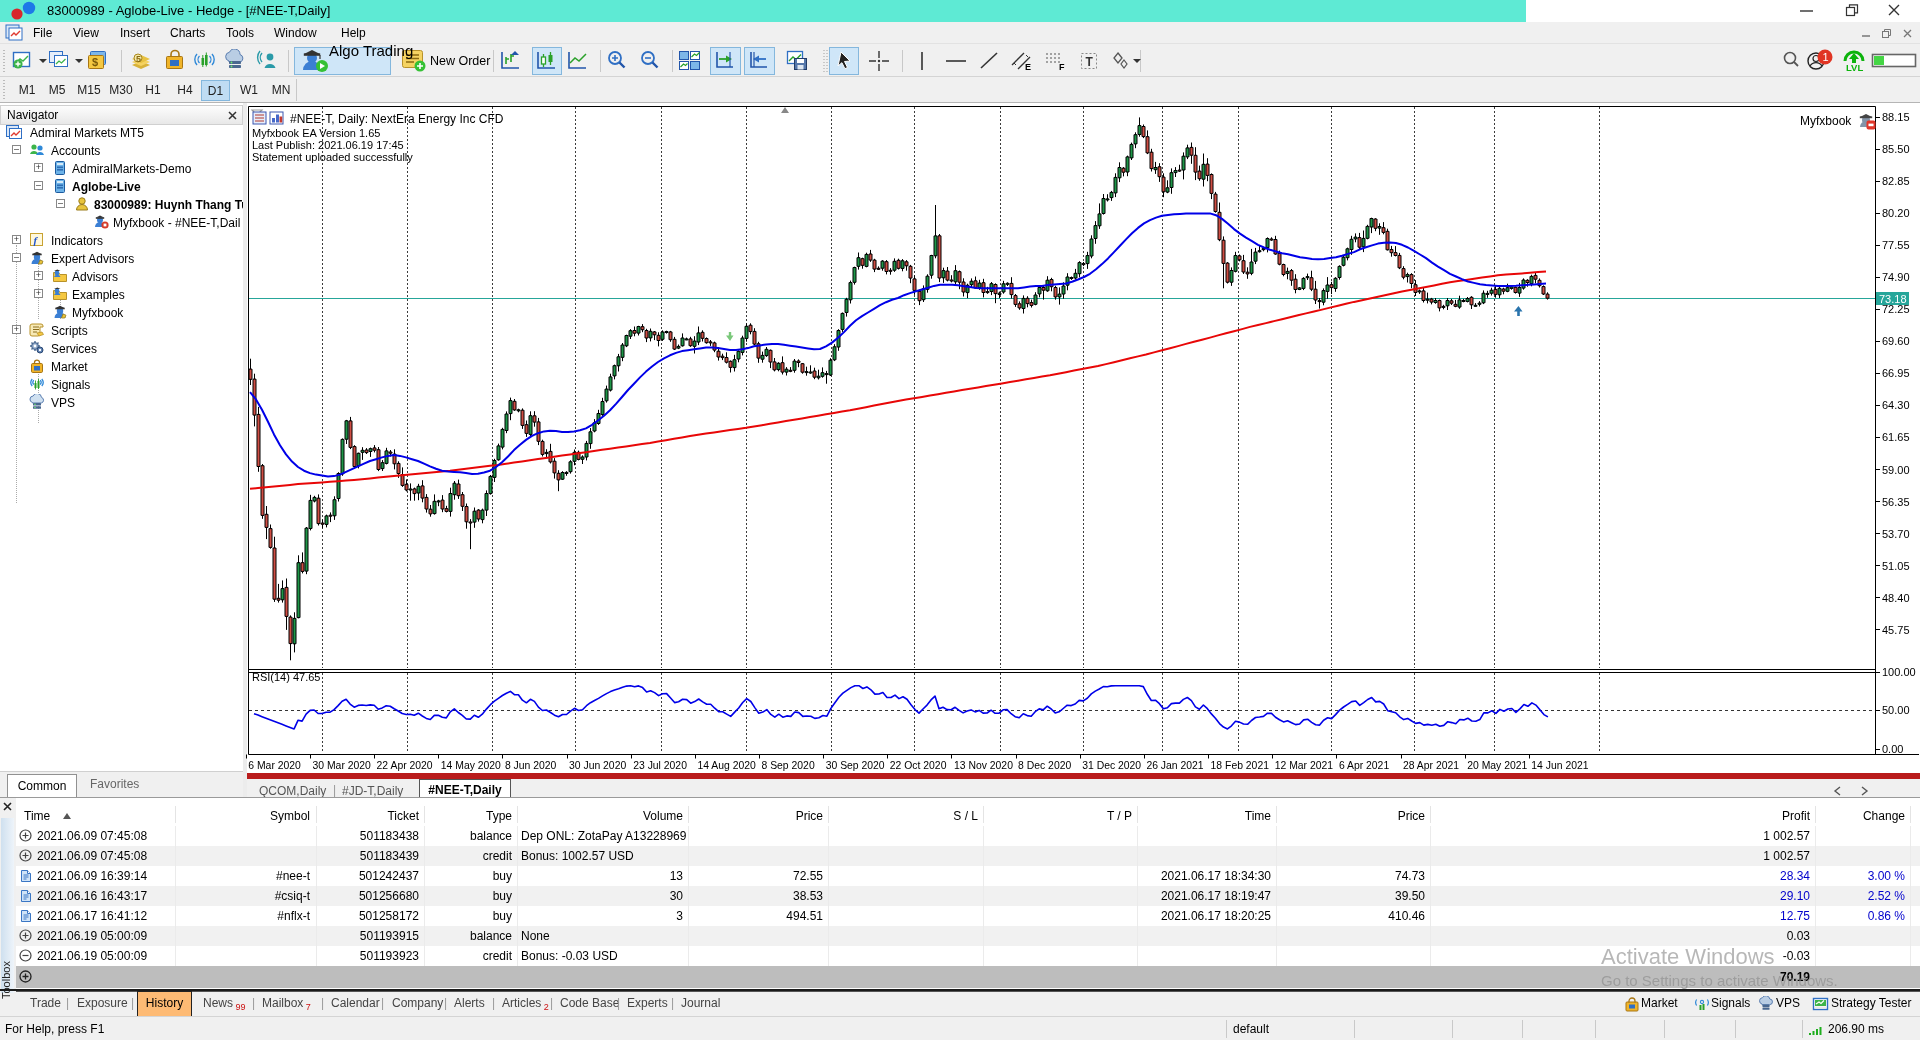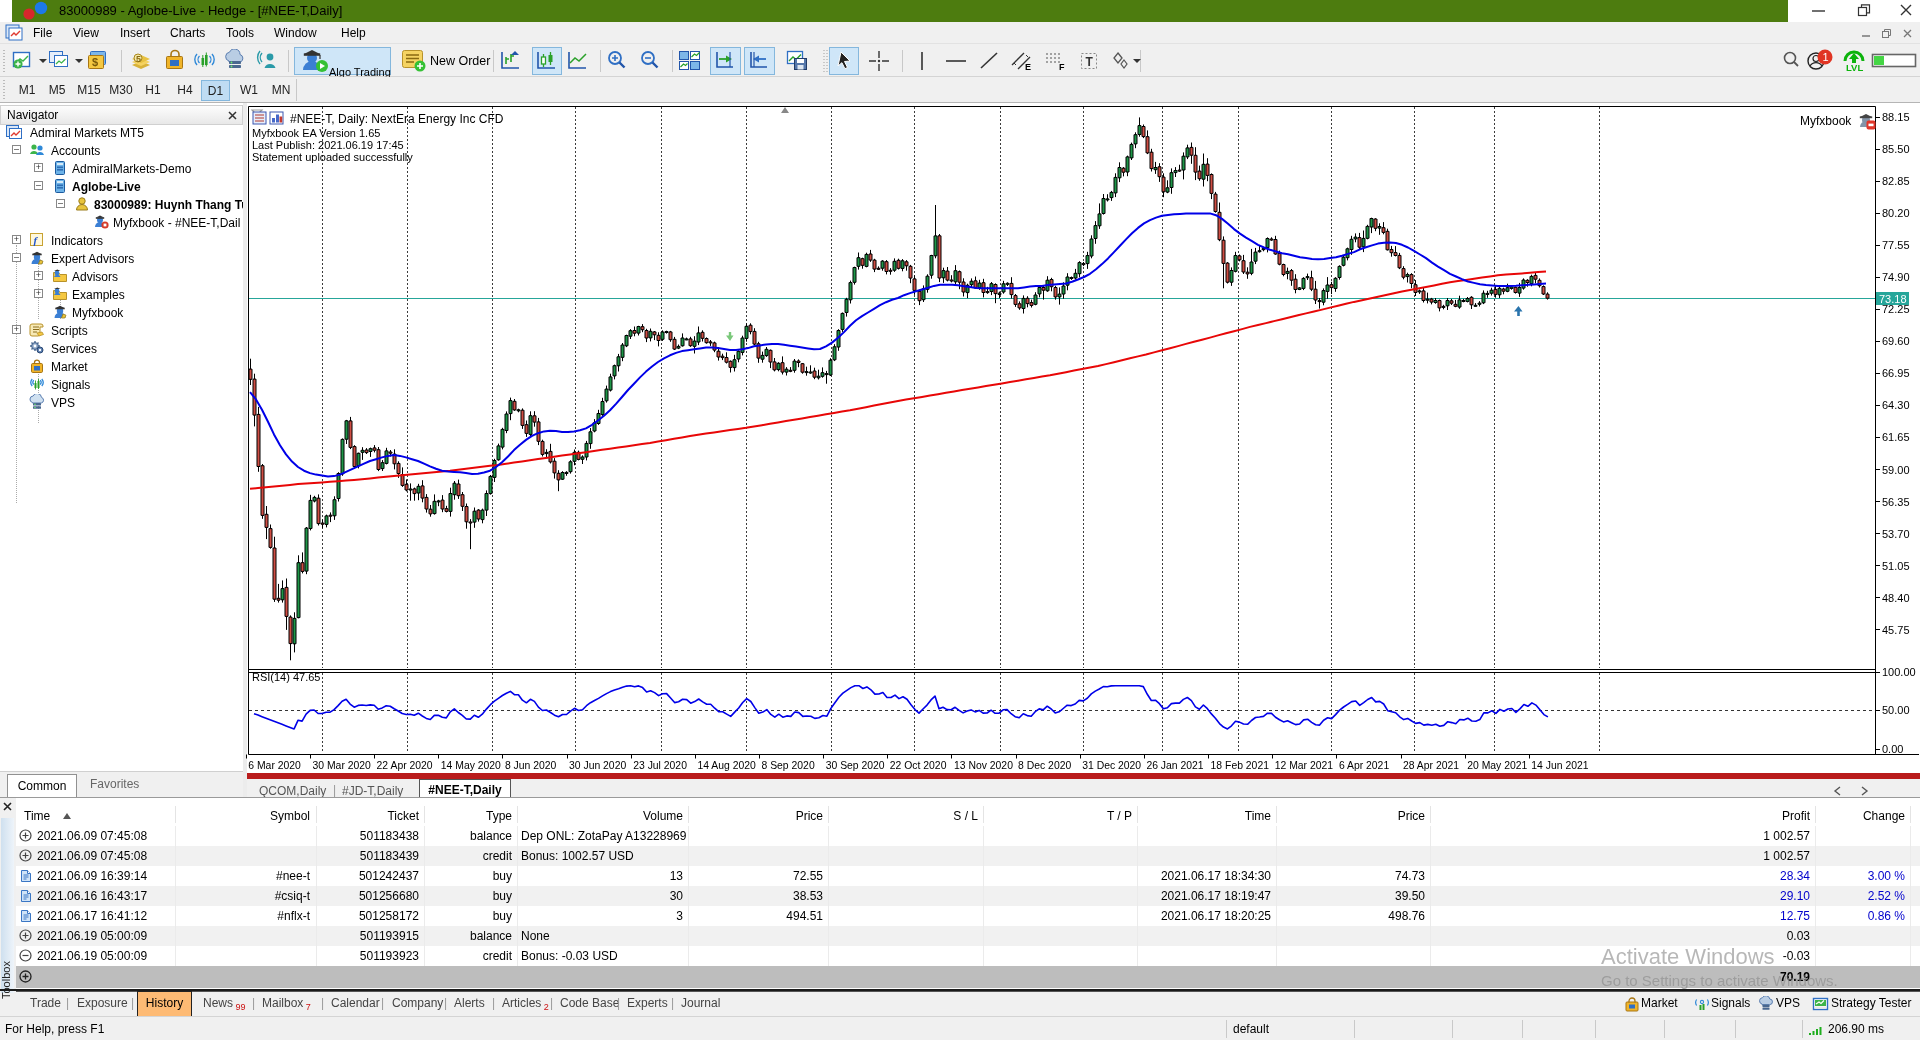--- a/index.html
+++ b/index.html
@@ -10,21 +10,21 @@
 .tf{position:absolute;top:80px;height:21px;line-height:21px;text-align:center;color:#222;font-size:12px}
 .nav-row{position:absolute;height:18px;line-height:18px;white-space:nowrap}
 .eb{position:absolute;width:9px;height:9px;border:1px solid #888;background:#fff;font-size:9px;line-height:7px;text-align:center;top:4px;color:#333}
 .cell{position:absolute;white-space:nowrap;line-height:20px;height:20px}
 .r{text-align:right}
 .tabtxt{color:#444}
 .vsep{color:#999}
 </style></head>
 <body>
 
-<div class="a" style="left:12px;top:0;width:1776px;height:22px;background:#4d7c0f">
+<div class="a" style="left:0;top:0;width:1526px;height:22px;background:#5eead4">
   <svg class="a" style="left:8px;top:1px" width="32" height="20">
     <circle cx="21" cy="7" r="6.2" fill="#1d79e8"></circle>
     <circle cx="9" cy="13" r="5.6" fill="#d8262c"></circle>
   </svg>
   <div class="a" style="left:47px;top:3px;font-size:13px">83000989 - Aglobe-Live - Hedge - [#NEE-T,Daily]</div>
   <svg class="a" style="left:1790px;top:0" width="130" height="22">
     <path d="M10 11h13" stroke="#333" stroke-width="1.4"></path>
     <rect x="56.5" y="7.5" width="8" height="8" fill="none" stroke="#333" stroke-width="1.2"></rect>
     <path d="M59.5 7.5v-2.6h8v8h-2.6" fill="none" stroke="#333" stroke-width="1.2"></path>
     <path d="M99 5l10 10M109 5l-10 10" stroke="#333" stroke-width="1.4"></path>
@@ -130,21 +130,21 @@
     <path d="M20 7v4" stroke="#333" stroke-width="1.2"></path>
     <circle cx="22" cy="18" r="6" fill="#35c135"></circle>
     <path d="M20 15l5 3-5 3z" fill="#fff"></path>
   </svg>
 <svg class="a" style="left:400px;top:48px" width="30" height="26">
     <rect x="2.5" y="2.5" width="20" height="17" rx="2" fill="#f5d362" stroke="#b8922a"></rect>
     <path d="M6 7h13M6 10.5h13M6 14h8" stroke="#8a6a10" stroke-width="1.6"></path>
     <circle cx="20" cy="18" r="5.5" fill="#35c135"></circle>
     <path d="M20 15v6M17 18h6" stroke="#fff" stroke-width="1.6"></path>
   </svg>
-<div class="a" style="left:329px;top:66px;font-size:11px">Algo Trading</div>
+<div class="a" style="left:329px;top:42px;font-size:15px">Algo Trading</div>
 <div class="a" style="left:430px;top:54px;font-size:12.5px">New Order</div>
 <svg class="a" style="left:498px;top:49px" width="30" height="24">
     <path d="M4 3v16h17" stroke="#2255aa" stroke-width="1.6" fill="none"></path>
     <path d="M8 15V8M8 10h3M13 13V5M13 7h3" stroke="#2aa12a" stroke-width="1.6" fill="none"></path>
     <path d="M21 7l-4-4-4 4z" fill="#2255aa" transform="translate(0 -1)"></path>
   </svg>
 <svg class="a" style="left:535px;top:49px" width="26" height="24">
     <path d="M3 3v16h17" stroke="#2255aa" stroke-width="1.6" fill="none"></path>
     <rect x="6.5" y="8" width="4" height="7" fill="#fff" stroke="#2aa12a" stroke-width="1.3"></rect>
     <path d="M8.5 5v3M8.5 15v3" stroke="#2aa12a" stroke-width="1.3"></path>
@@ -627,21 +627,21 @@
       <path d="M8.5 1.5v3h3" fill="#fff" stroke="#3a76c4"></path>
       <path d="M4.5 6h5M4.5 8h5M4.5 10h3" stroke="#3a76c4"></path>
     </svg>
     <div class="cell" style="left:37px;top:108px;">2021.06.17 16:41:12</div>
     <div class="cell r" style="right:1610px;top:108px;">#nflx-t</div>
     <div class="cell r" style="right:1501px;top:108px;">501258172</div>
     <div class="cell r" style="right:1408px;top:108px;">buy</div>
     <div class="cell r" style="right:1237px;top:108px;">3</div>
     <div class="cell r" style="right:1097px;top:108px;">494.51</div>
     <div class="cell r" style="right:649px;top:108px;">2021.06.17 18:20:25</div>
-    <div class="cell r" style="right:495px;top:108px;">498.76</div>
+    <div class="cell r" style="right:495px;top:108px;">410.46</div>
     <div class="cell r" style="right:110px;top:108px;color:#0000cc">12.75</div>
     <div class="cell r" style="right:15px;top:108px;color:#0000cc">0.86 %</div>
     <div class="a" style="left:16px;top:128px;width:1904px;height:20px;background:#f1f1f1"></div>
     <svg class="a" style="left:19px;top:131px" width="14" height="14">
       <circle cx="6.5" cy="6.5" r="5.5" fill="none" stroke="#444" stroke-width="1.2"></circle>
       <path d="M6.5 3.5v6M3.5 6.5h6" stroke="#444" stroke-width="1.2"></path>
     </svg>
     <div class="cell" style="left:37px;top:128px;">2021.06.19 05:00:09</div>
     <div class="cell r" style="right:1501px;top:128px;margin-left:24px;">501193915</div>
     <div class="cell r" style="right:1408px;top:128px;">balance</div>

